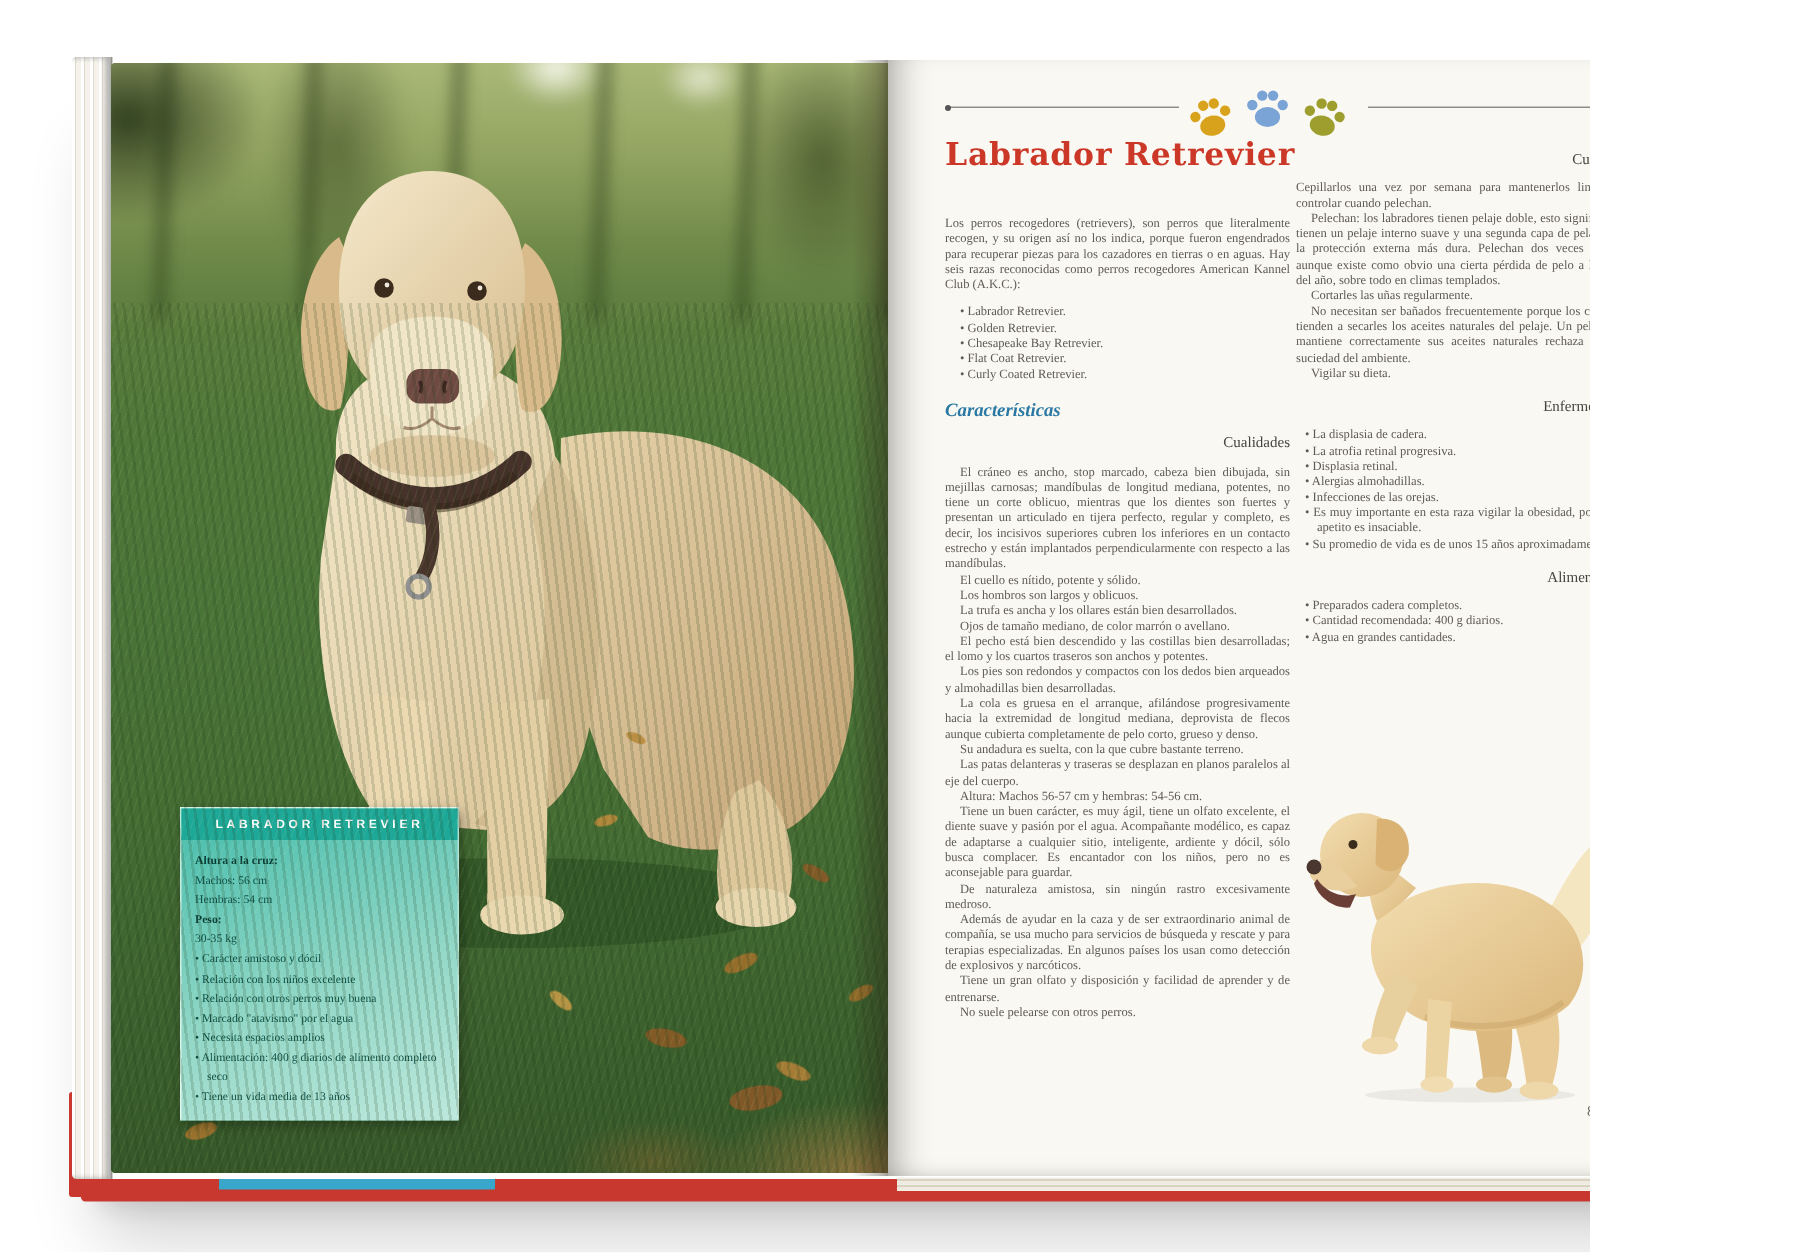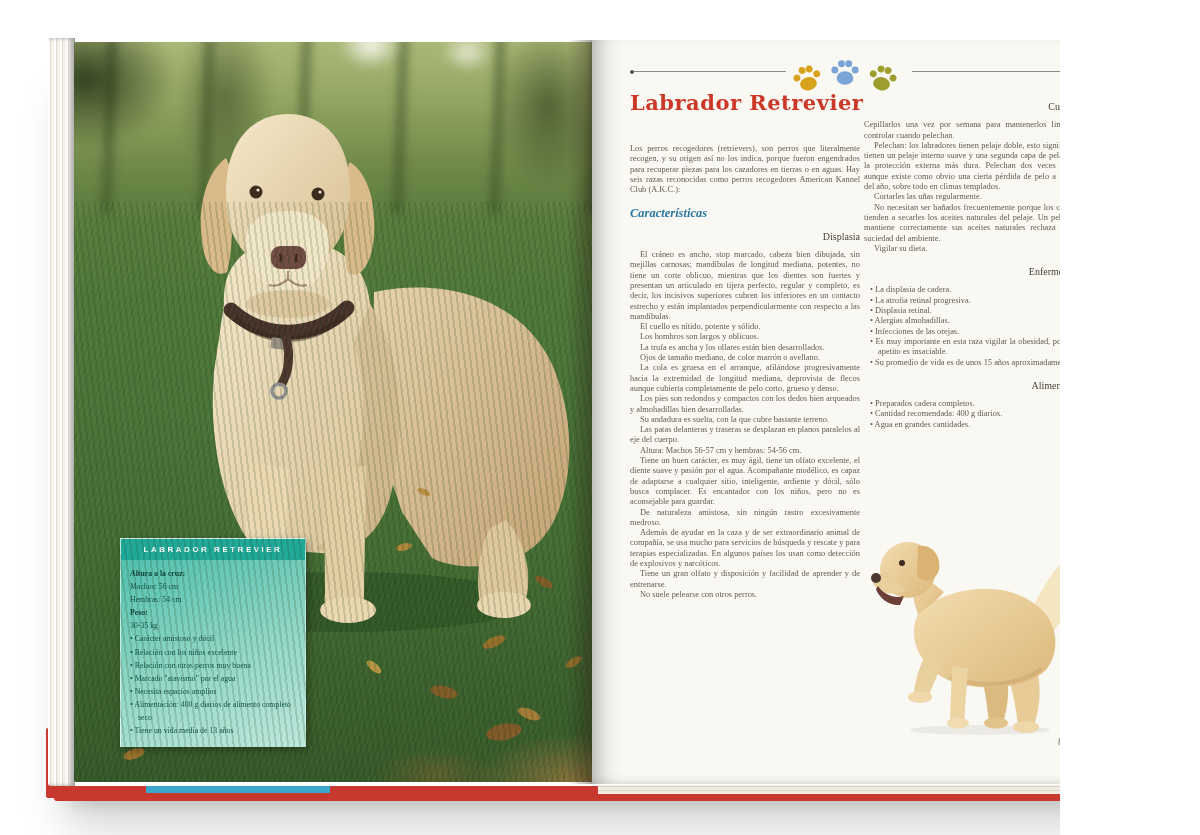--- a/index.html
+++ b/index.html
@@ -227,31 +227,40 @@
               <circle cx="14.8" cy="5.8" r="2.6"></circle>
               <circle cx="19.6" cy="10.5" r="2.6"></circle>
             </g>
         </svg>
       </div>
 
       <h1 class="title">Labrador Retrevier</h1>
 
       <div class="col col-left">
         <p class="noindent">Los perros recogedores (retrievers), son perros que literalmente recogen, y su origen así no los indica, porque fueron engendrados para recuperar piezas para los cazadores en tierras o en aguas. Hay seis razas reconocidas como perros recogedores American Kannel Club (A.K.C.):</p>
+        <ul class="breeds">
+
+        <li>Labrador Retrevier.</li>
+            <li>Golden Retrevier.</li>
+            <li>Chesapeake Bay Retrevier.</li>
+            <li>Flat Coat Retrevier.</li>
+            <li>Curly Coated Retrevier.</li>
+          </ul>
         <h2 class="h-blue">Características</h2>
-        <h3 class="h-dark">Displasia</h3>
+        <h3 class="h-dark">Cualidades</h3>
         <div>
 
         <p>El cráneo es ancho, stop marcado, cabeza bien dibujada, sin mejillas carnosas; mandíbulas de longitud mediana, potentes, no tiene un corte oblicuo, mientras que los dientes son fuertes y presentan un articulado en tijera perfecto, regular y completo, es decir, los incisivos superiores cubren los inferiores en un contacto estrecho y están implantados perpendicularmente con respecto a las mandíbulas.</p>
             <p>El cuello es nítido, potente y sólido.</p>
             <p>Los hombros son largos y oblicuos.</p>
             <p>La trufa es ancha y los ollares están bien desarrollados.</p>
             <p>Ojos de tamaño mediano, de color marrón o avellano.</p>
+            <p>El pecho está bien descendido y las costillas bien desarrolladas; el lomo y los cuartos traseros son anchos y potentes.</p>
+            <p>Los pies son redondos y compactos con los dedos bien arqueados y almohadillas bien desarrolladas.</p>
             <p>La cola es gruesa en el arranque, afilándose progresivamente hacia la extremidad de longitud mediana, deprovista de flecos aunque cubierta completamente de pelo corto, grueso y denso.</p>
-            <p>Los pies son redondos y compactos con los dedos bien arqueados y almohadillas bien desarrolladas.</p>
             <p>Su andadura es suelta, con la que cubre bastante terreno.</p>
             <p>Las patas delanteras y traseras se desplazan en planos paralelos al eje del cuerpo.</p>
             <p>Altura: Machos 56-57 cm y hembras: 54-56 cm.</p>
             <p>Tiene un buen carácter, es muy ágil, tiene un olfato excelente, el diente suave y pasión por el agua. Acompañante modélico, es capaz de adaptarse a cualquier sitio, inteligente, ardiente y dócil, sólo busca complacer. Es encantador con los niños, pero no es aconsejable para guardar.</p>
             <p>De naturaleza amistosa, sin ningún rastro excesivamente medroso.</p>
             <p>Además de ayudar en la caza y de ser extraordinario animal de compañía, se usa mucho para servicios de búsqueda y rescate y para terapias especializadas. En algunos países los usan como detección de explosivos y narcóticos.</p>
             <p>Tiene un gran olfato y disposición y facilidad de aprender y de entrenarse.</p>
             <p>No suele pelearse con otros perros.</p>
           </div>
       </div>

